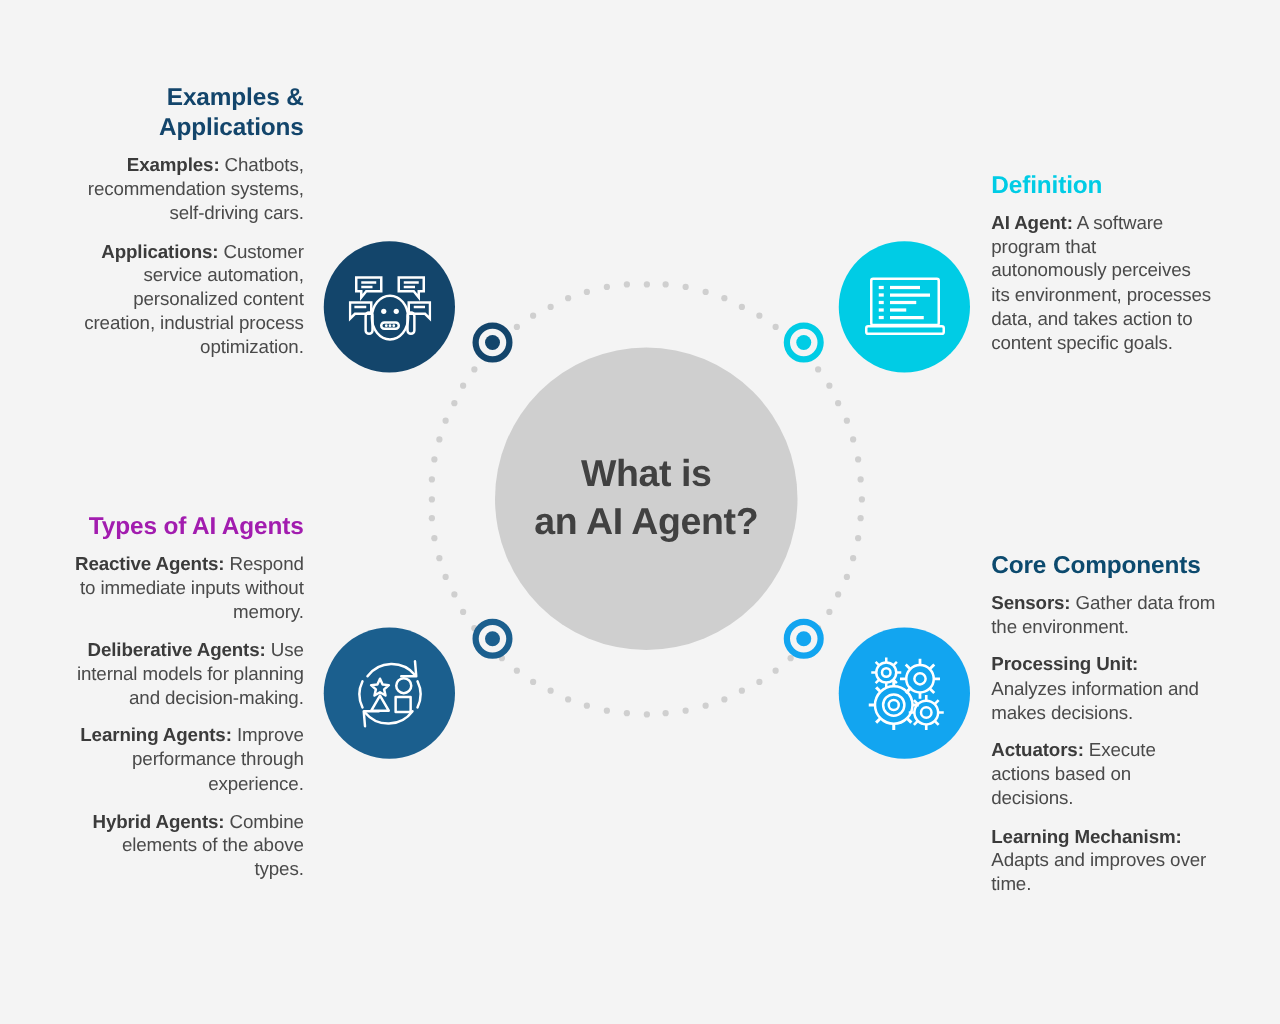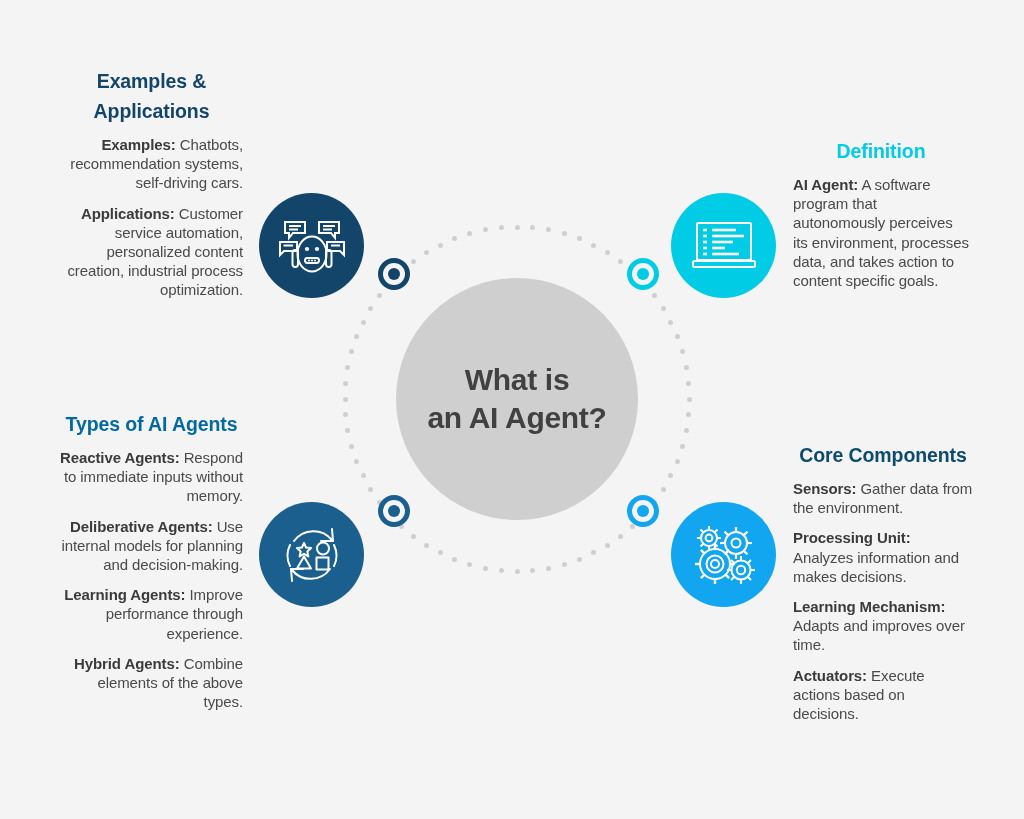--- a/index.html
+++ b/index.html
@@ -18,24 +18,23 @@
     height: 819px;
     background: #f4f4f4;
     overflow: hidden;
   }
 
   
   .block { position: absolute; }
   .block h2 {
     margin: 0 0 9px 0;
     font-size: 19.5px;
-    line-height: 30px;
+    line-height: 24px;
     font-weight: bold;
     letter-spacing: -0.1px;
-    text-align: center;
   }
   .block p {
     margin: 0 0 11px 0;
     font-size: 15px;
     line-height: 19.2px;
     color: #4a4a4a;
     letter-spacing: -0.1px;
   }
   .block p:last-child { margin-bottom: 0; }
   .block p b { color: #3b3b3b; font-weight: bold; }
@@ -355,21 +354,21 @@
       <b>Examples:</b>
       <span>Chatbots, recommendation systems, self-driving cars.</span>
     </p>
     <p>
       <b>Applications:</b>
       <span>Customer service automation, personalized content creation, industrial process optimization.</span>
     </p>
   </div>
 
   <div class="block align-right" id="blk-types">
-    <h2 style="color: #0369a1;">Types of AI Agents</h2>
+    <h2 style="color: #a21caf;">Types of AI Agents</h2>
     <p>
       <b>Reactive Agents:</b>
       <span>Respond to immediate inputs without memory.</span>
     </p>
     <p>
       <b>Deliberative Agents:</b>
       <span>Use internal models for planning and decision-making.</span>
     </p>
     <p>
       <b>Learning Agents:</b>
@@ -393,22 +392,22 @@
     <h2 style="color: #0c4a6e;">Core Components</h2>
     <p>
       <b>Sensors:</b>
       <span>Gather data from the environment.</span>
     </p>
     <p>
       <b>Processing Unit:</b>
       <span>Analyzes information and makes decisions.</span>
     </p>
     <p>
+      <b>Actuators:</b>
+      <span>Execute actions based on decisions.</span>
+    </p>
+    <p>
       <b>Learning Mechanism:</b>
       <span>Adapts and improves over time.</span>
     </p>
-    <p>
-      <b>Actuators:</b>
-      <span>Execute actions based on decisions.</span>
-    </p>
   </div>
 
 </div>
 
 </body></html>

